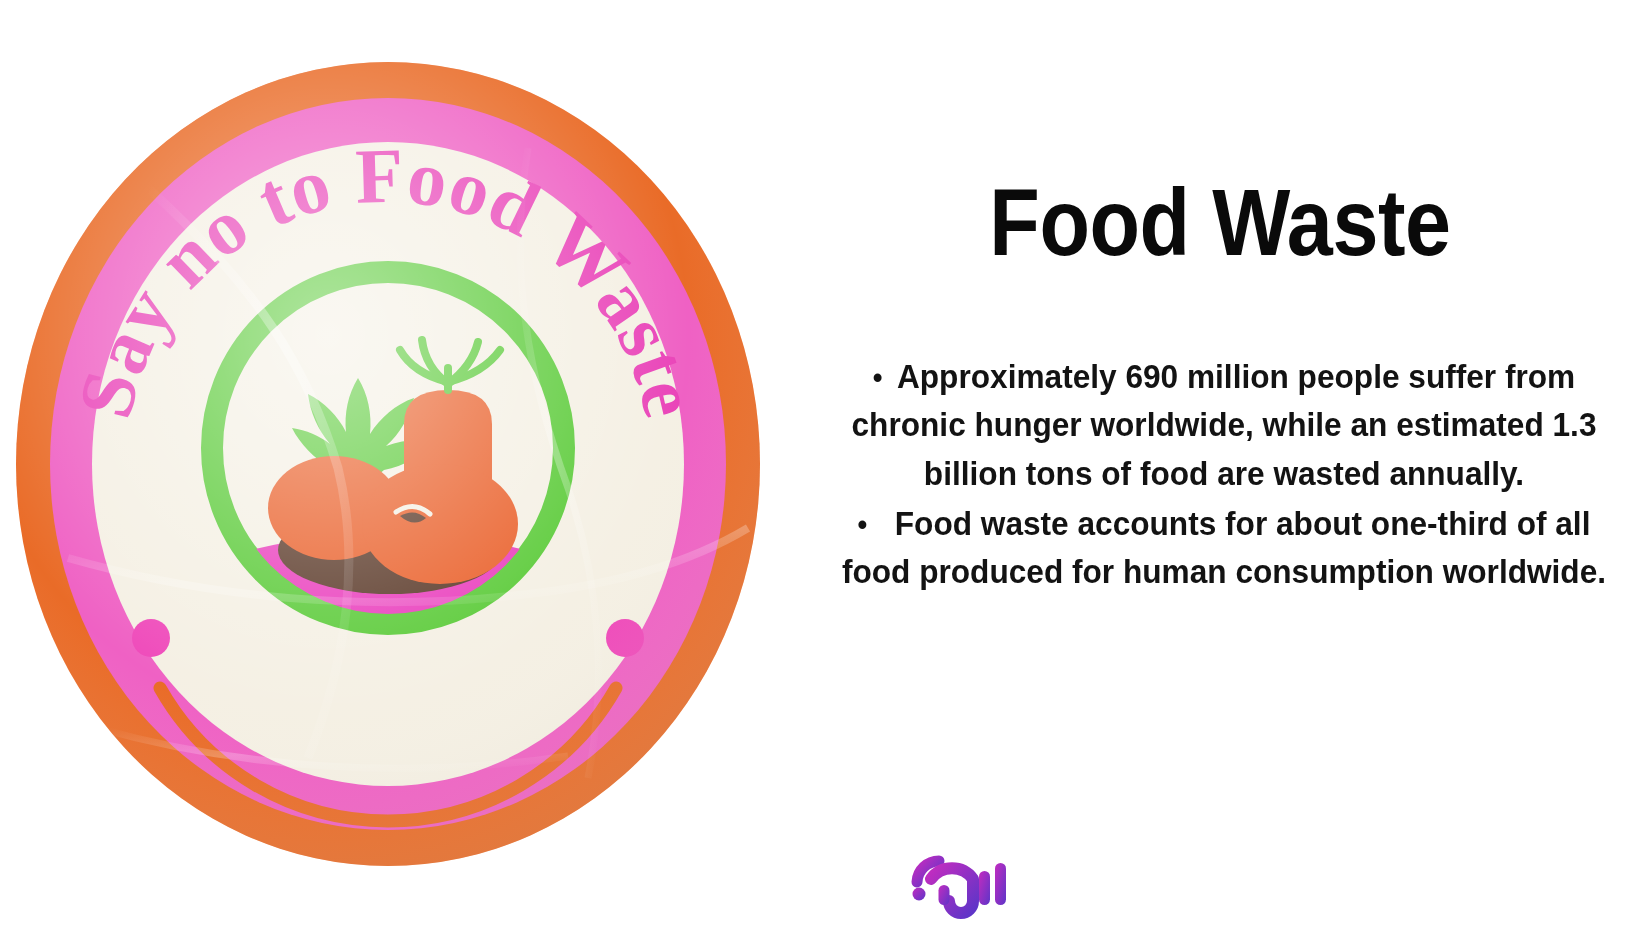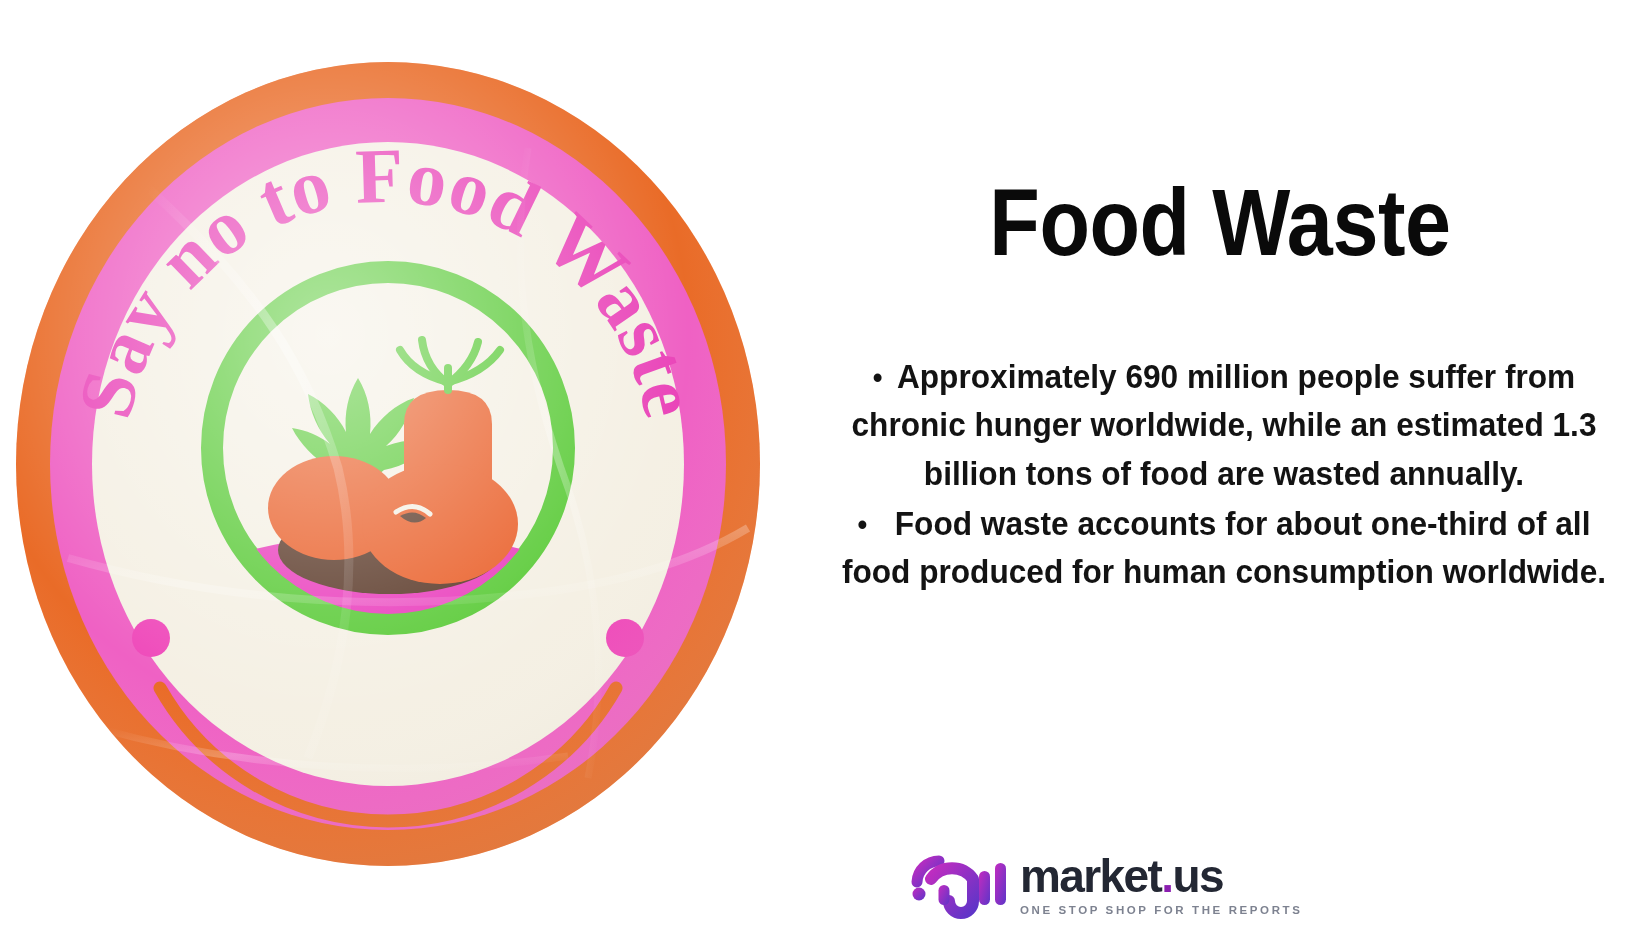--- a/index.html
+++ b/index.html
@@ -221,19 +221,15 @@
       <path d="M 7 33 A 22 22 0 0 1 29 12" fill="none" stroke="url(#lgA)" stroke-width="11" stroke-linecap="round"></path>
 
       <path d="M 21 30 A 26 26 0 0 1 63 30 L 63 52 A 12 12 0 0 1 39 52" fill="none" stroke="url(#lgA)" stroke-width="12" stroke-linecap="round" stroke-linejoin="round"></path>
 
       <rect x="28.5" y="36" width="11" height="20" rx="5.5" fill="url(#lgA)"></rect>
 
       <rect x="69" y="22" width="11" height="34" rx="5.5" fill="url(#lgA)"></rect>
       <rect x="85" y="14" width="11" height="42" rx="5.5" fill="url(#lgA)"></rect>
     </svg>
 
-    <div id="logo-text-col">
-      <div id="logo-word"><span>market</span><span class="dot">.</span><span>us</span></div>
-      <div id="logo-tag">ONE STOP SHOP FOR THE REPORTS</div>
-    </div>
   </div>
 
 </div>
 
 </body></html>

